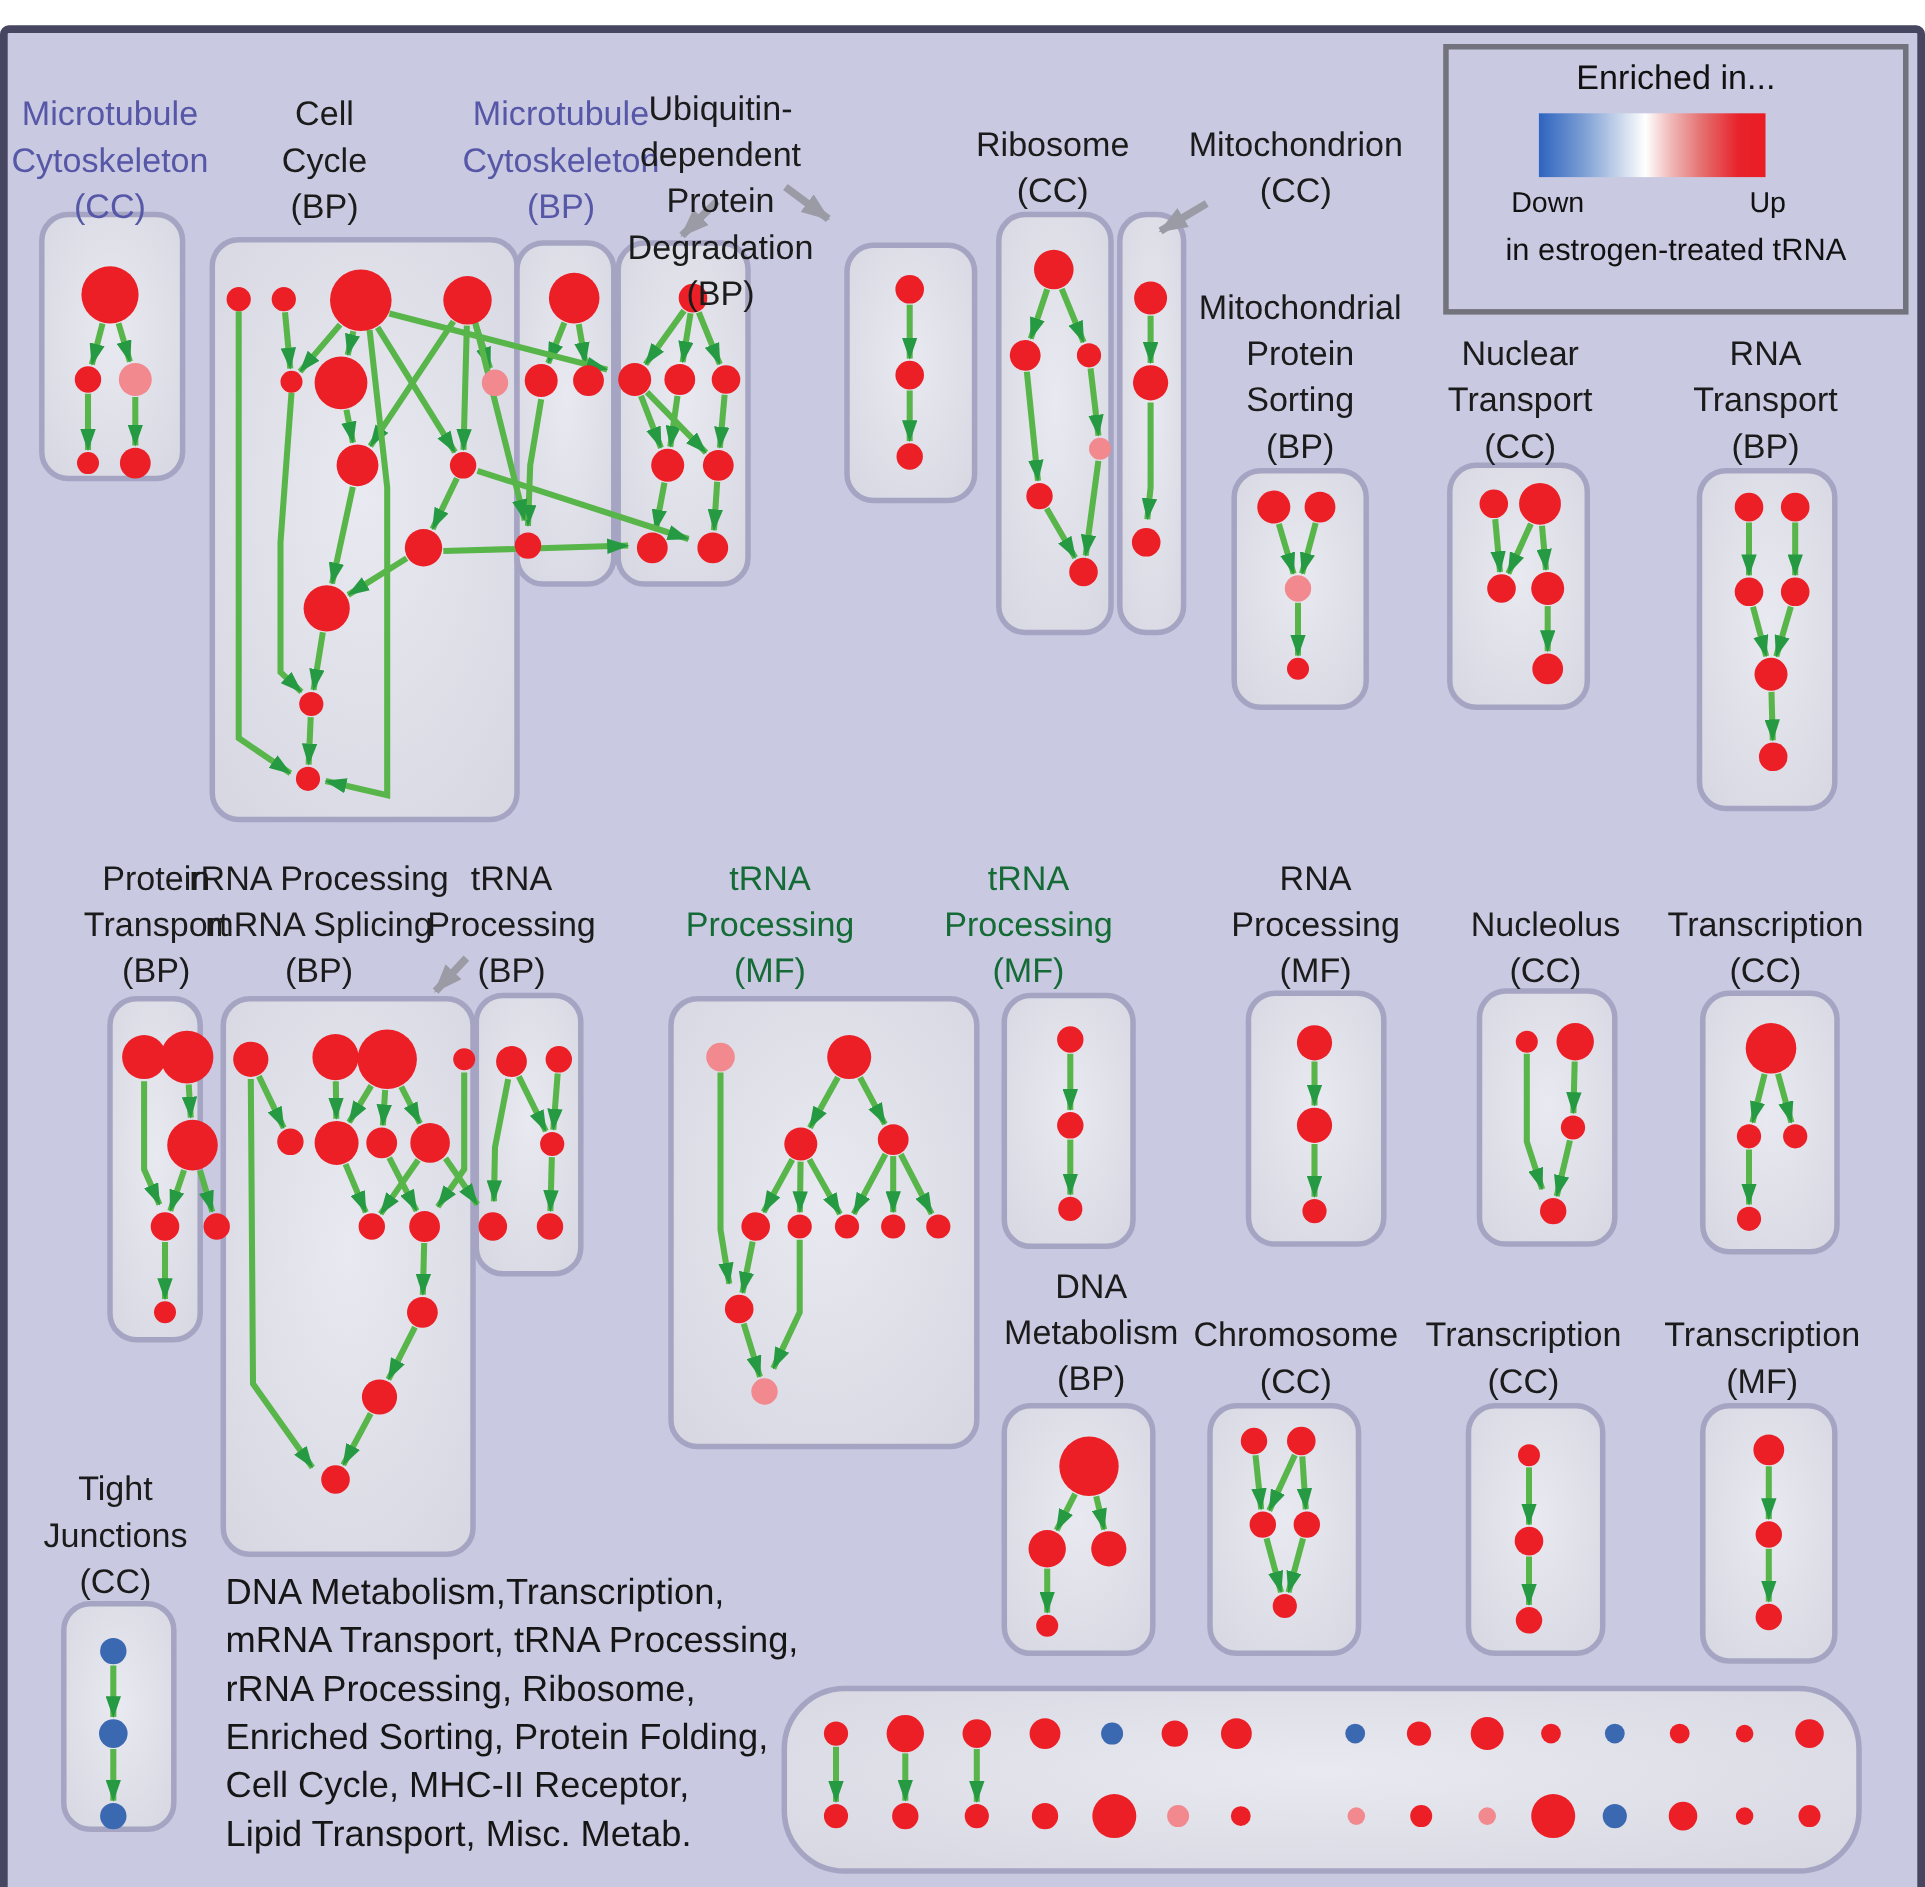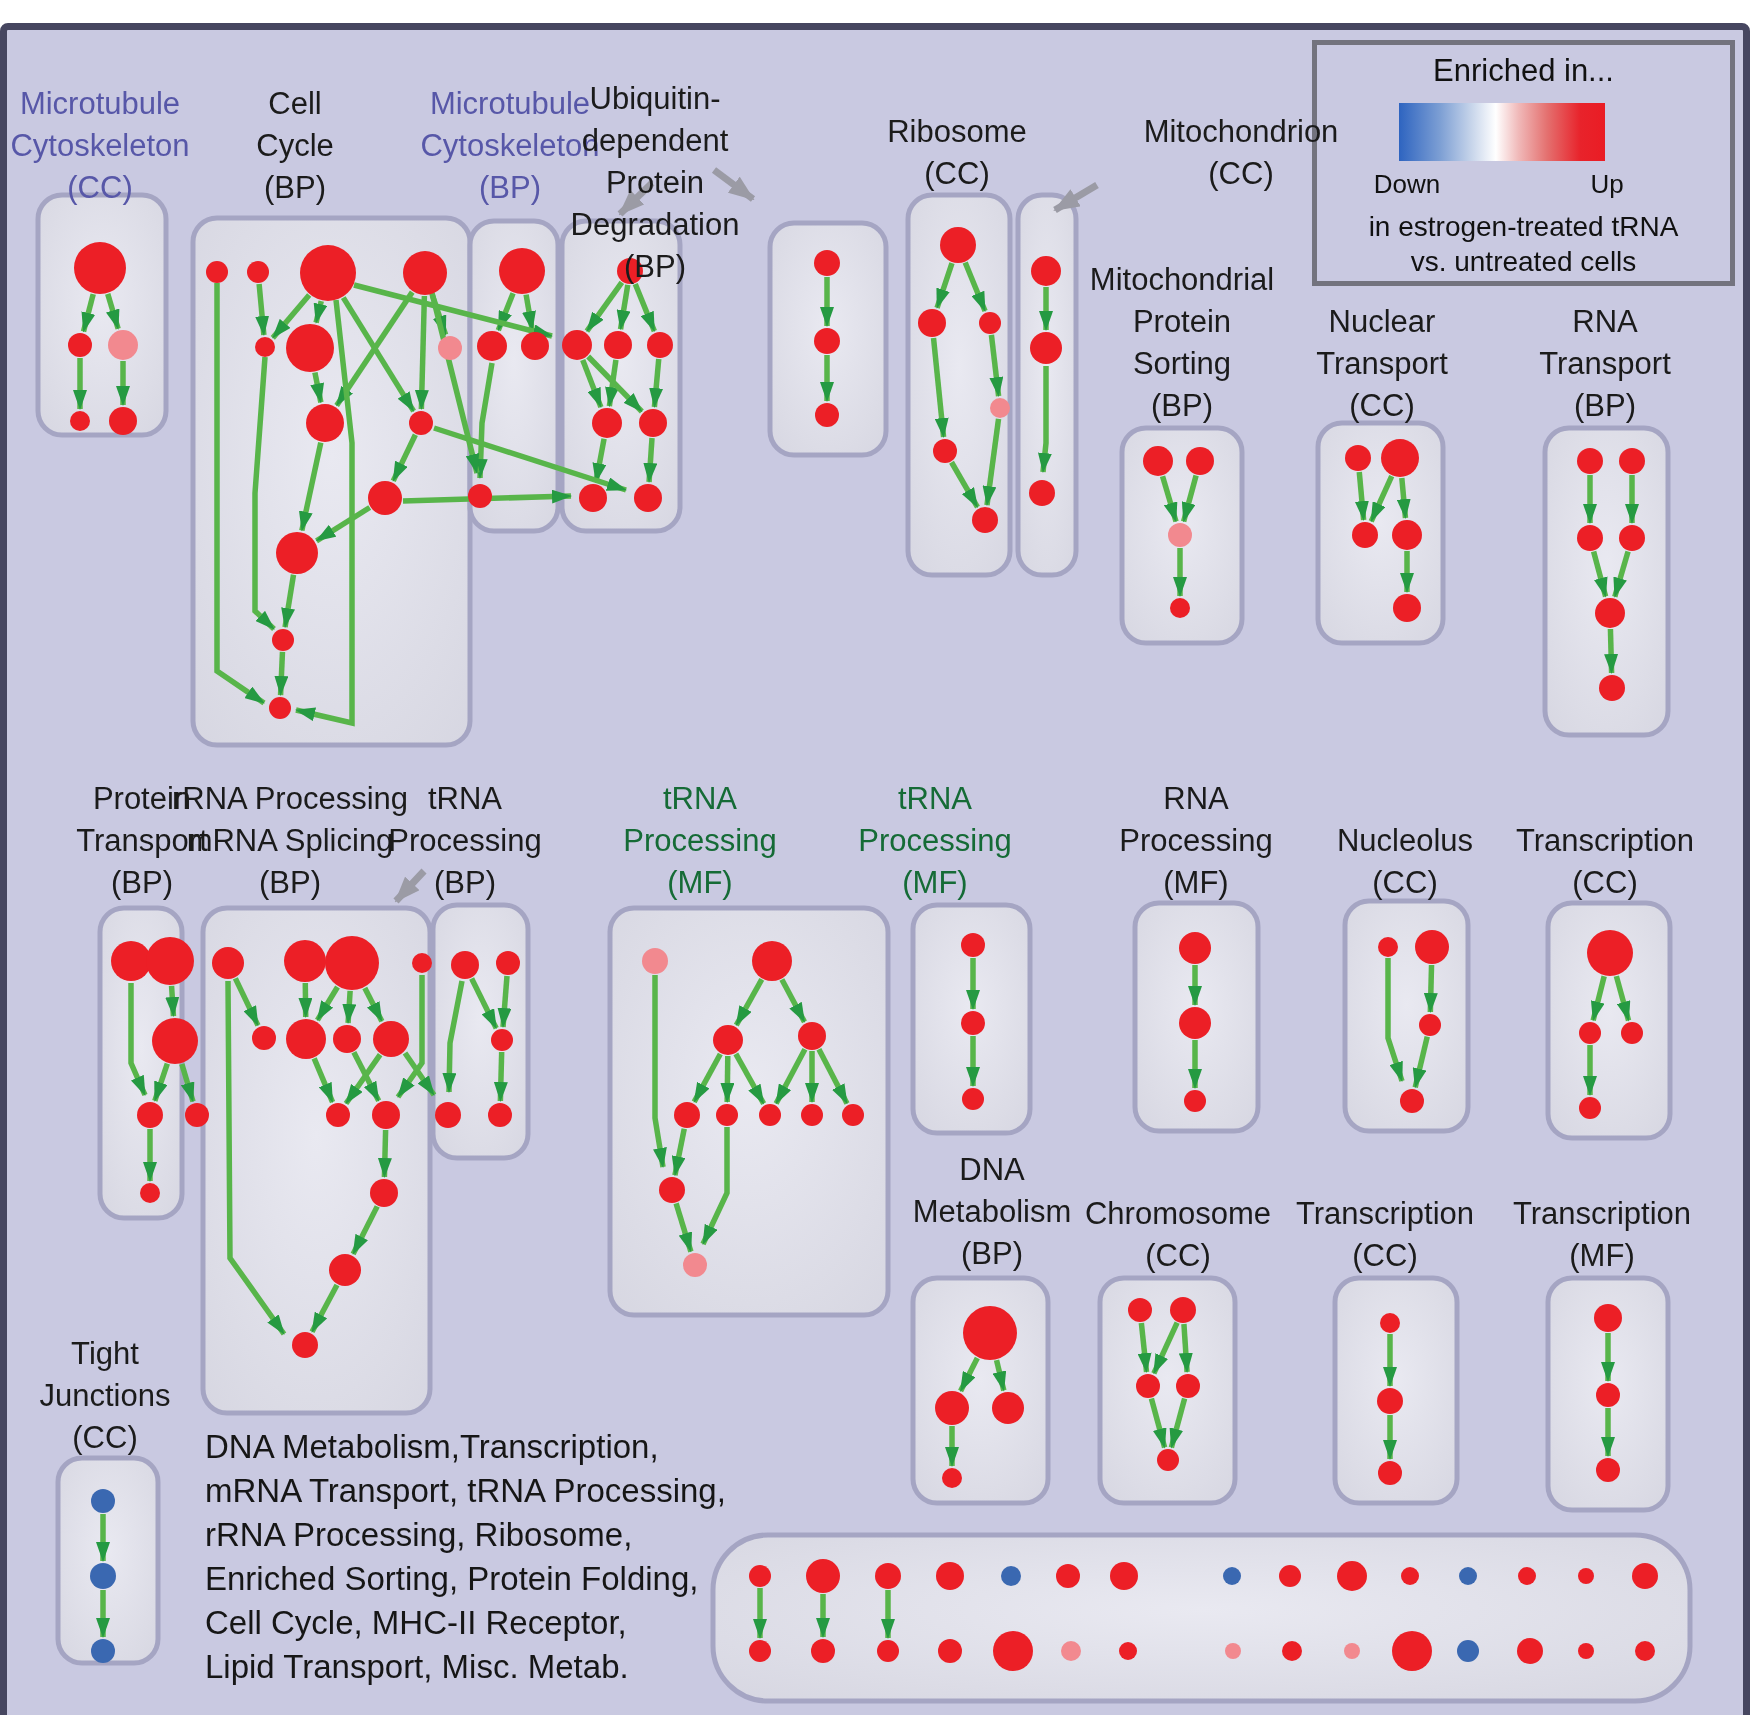--- a/index.html
+++ b/index.html
@@ -354,38 +354,37 @@
           <circle cx="1645" cy="1628" r="10" fill="#ec1f26"></circle>
         </g>
     </svg>
 
     <div class="legend">
       <div class="legend-title">Enriched in...</div>
       <div class="legend-bar"></div>
       <div class="legend-down">Down</div>
       <div class="legend-up">Up</div>
       <div class="legend-l1">in estrogen-treated tRNA</div>
-      <div class="legend-l2">vs. untreated cells</div>
     </div>
 
     <div class="caption">
       <div>DNA Metabolism,Transcription,</div>
       <div>mRNA Transport, tRNA Processing,</div>
       <div>rRNA Processing, Ribosome,</div>
       <div>Enriched Sorting, Protein Folding,</div>
       <div>Cell Cycle, MHC-II Receptor,</div>
       <div>Lipid Transport, Misc. Metab.</div>
     </div>
 
   <div class="lbl u" style="left: 100px; top: 60px;">Microtubule<br>Cytoskeleton<br>(CC)</div>
       <div class="lbl" style="left: 295px; top: 60px;">Cell<br>Cycle<br>(BP)</div>
       <div class="lbl u" style="left: 510px; top: 60px;">Microtubule<br>Cytoskeleton<br>(BP)</div>
       <div class="lbl" style="left: 655px; top: 55px;">Ubiquitin-<br>dependent<br>Protein<br>Degradation<br>(BP)</div>
       <div class="lbl" style="left: 957px; top: 88px;">Ribosome<br>(CC)</div>
-      <div class="lbl" style="left: 1241px; top: 88px; text-align: center;">Mitochondrion<br>(CC)</div>
+      <div class="lbl" style="left: 1178px; top: 88px; text-align: center;">Mitochondrion<br>(CC)</div>
       <div class="lbl" style="left: 1182px; top: 236px;">Mitochondrial<br>Protein<br>Sorting<br>(BP)</div>
       <div class="lbl" style="left: 1382px; top: 278px;">Nuclear<br>Transport<br>(CC)</div>
       <div class="lbl" style="left: 1605px; top: 278px;">RNA<br>Transport<br>(BP)</div>
       <div class="lbl" style="left: 142px; top: 755px;">Protein<br>Transport<br>(BP)</div>
       <div class="lbl" style="left: 290px; top: 755px;">rRNA Processing<br>mRNA Splicing<br>(BP)</div>
       <div class="lbl" style="left: 465px; top: 755px;">tRNA<br>Processing<br>(BP)</div>
       <div class="lbl g" style="left: 700px; top: 755px;">tRNA<br>Processing<br>(MF)</div>
       <div class="lbl g" style="left: 935px; top: 755px;">tRNA<br>Processing<br>(MF)</div>
       <div class="lbl" style="left: 1196px; top: 755px;">RNA<br>Processing<br>(MF)</div>
       <div class="lbl" style="left: 1405px; top: 797px;">Nucleolus<br>(CC)</div>

